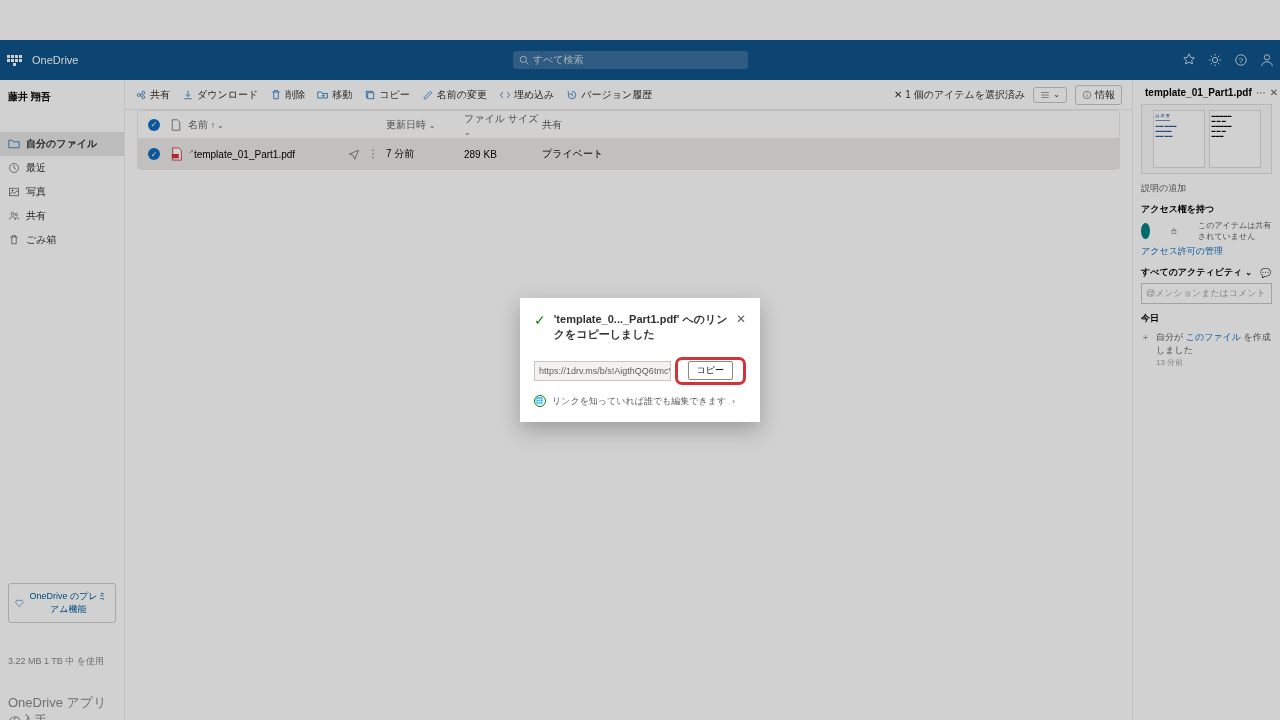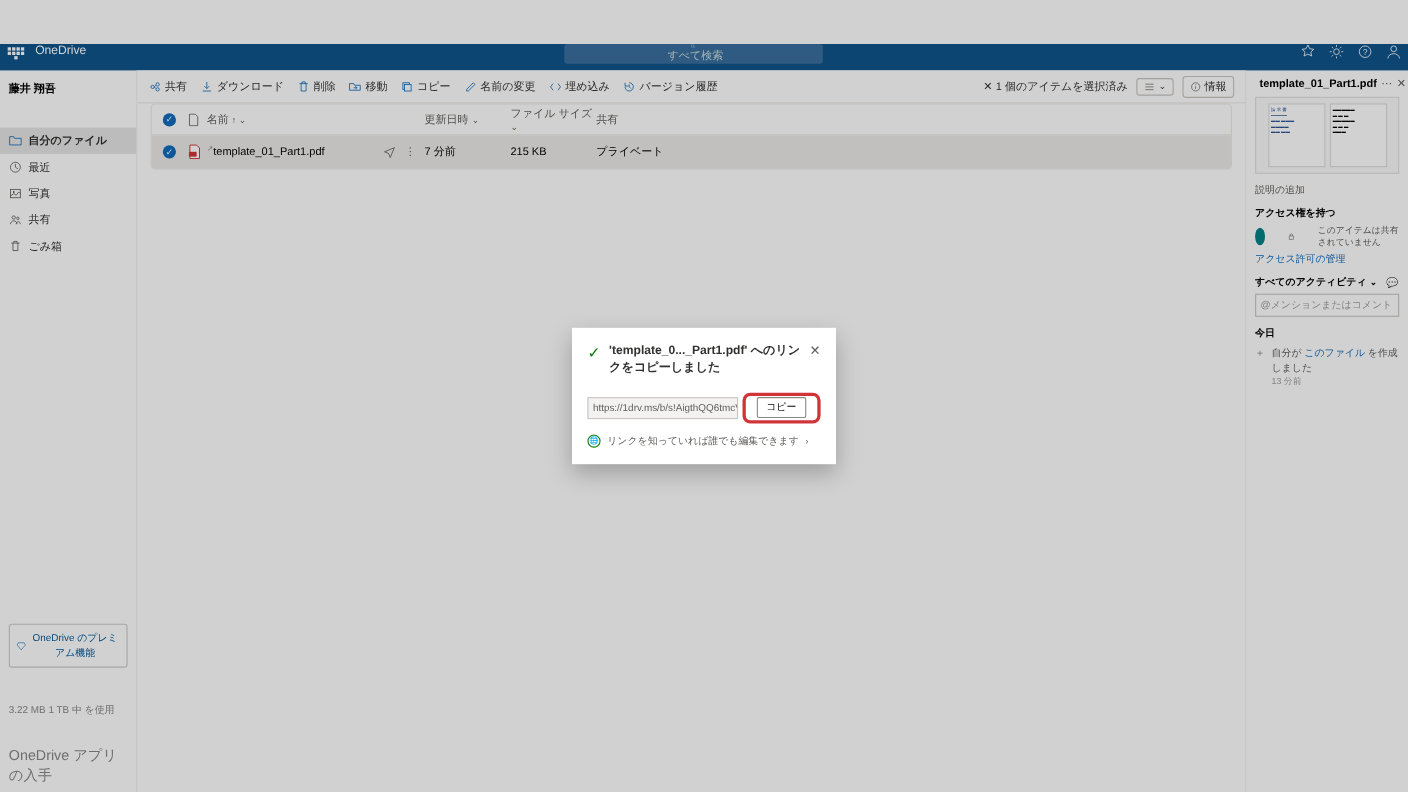--- a/index.html
+++ b/index.html
@@ -1,22 +1,22 @@
 <!DOCTYPE html>
 <html><head>
 <meta charset="utf-8">
 <style>
 * { margin:0; padding:0; box-sizing:border-box; font-family:"Segoe UI",Meiryo,sans-serif; }
 body { width:1280px; height:720px; overflow:hidden; background:#fff; position:relative; font-size:11px; }
 .whitespace { height:40px; background:#fff; }
-.header { height:24px; background:#0f548c; color:#fff; display:flex; align-items:flex-start; padding:0 6px; font-size:11px;}
+.header { height:40px; background:#0f548c; color:#fff; display:flex; align-items:center; padding:0 6px; font-size:11px;}
 .header .waffle { width:16px; height:16px; display:flex; flex-wrap:wrap; align-content:center; justify-content:center; gap:1px; margin-right:10px; cursor:pointer;}
 .header .waffle span{width:3px;height:3px;background:#fff;}
 .header .brand{color:#fff;}
-.header .search{ margin-left:auto; margin-right:auto; display:flex; align-items:center; background:#3a6f9f; border-radius:3px; height:18px; width:235px; padding:0 6px; color:#cdd; font-size:10px;flex-direction:column;}
+.header .search{ margin-left:auto; margin-right:auto; display:flex; align-items:center; background:#3a6f9f; border-radius:3px; height:18px; width:235px; padding:0 6px; color:#cdd; font-size:10px;}
 .header .hicons{display:flex; gap:12px; align-items:center;}
 .header .hicons .hi{width:14px;height:14px; opacity:.9; cursor:pointer;}
 .shell{display:flex; height:calc(100% - 64px);}
 .sidebar{width:125px; border-right:1px solid #eee; padding:4px 0; display:flex; flex-direction:column;gap:22px;}
 .sidebar .user{padding:6px 8px; font-size:10px; font-weight:600;}
 .sidebar .nav{display:flex;flex-direction:column;}
 .sidebar .nav .item{display:flex;align-items:center; gap:6px; padding:5px 8px; font-size:10px; color:#323130; cursor:pointer;}
 .sidebar .nav .item.sel{background:#e6e6e6; font-weight:600;}
 .sidebar .nav .ic{width:12px;height:12px; display:inline-block;}
 .sidebar .spacer{flex:1;}
@@ -261,21 +261,21 @@
             </svg>
           </div>
         <div class="col-name"><sup style="font-size:7px;color:#888">↗</sup><span>template_01_Part1.pdf</span></div>
         <div class="col-act">
             <svg width="12" height="12" viewBox="0 0 16 16">
               <path d="M2 8l12-5-5 12-2-5z" stroke="#605e5c" fill="none"></path>
             </svg>
             <span style="color:#605e5c">⋮</span>
           </div>
         <div class="col-date">7 分前</div>
-        <div class="col-size">215 KB</div>
+        <div class="col-size">289 KB</div>
         <div class="col-share">プライベート</div>
       </div>
     </div>
   </div>
 
   <div class="details">
     <div class="dhead">
       <svg width="12" height="12" viewBox="0 0 16 16">
           <path d="M3 1h7l3 3v11H3z" fill="#fff" stroke="#d13438"></path>
           <rect x="2" y="8" width="8" height="5" fill="#d13438"></rect>

